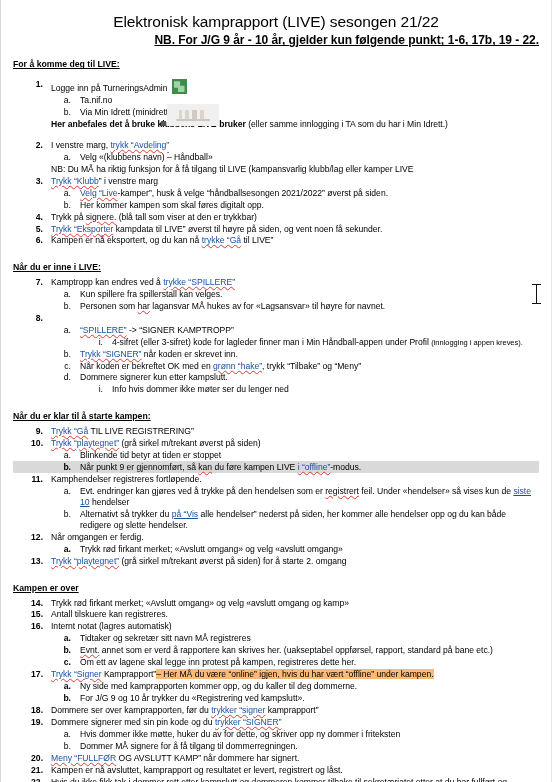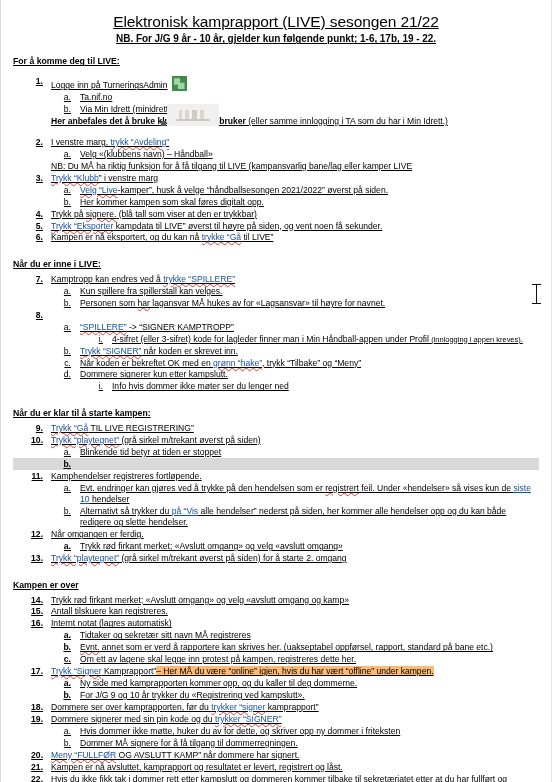--- a/index.html
+++ b/index.html
@@ -16,33 +16,32 @@
   }
   .page {
     position: relative;
     width: 552px;
     height: 782px;
     box-sizing: border-box;
     background: #ffffff;
     border-left: 1px solid #d8d8d8;
     border-right: 1px solid #e6e6e6;
     padding: 6px 12px 0 12px;
-    text-decoration: underline;
   }
   .doc-title {
     text-align: center;
     font-size: 15.5px;
     line-height: 1.25;
     letter-spacing: -0.1px;
     margin: 6px 0 2px 0;
     font-weight: normal;
   }
   .doc-subtitle {
-    text-align: center;
-    font-size: 10px;
+    text-align: right;
+    font-size: 12px;
     font-weight: bold;
     text-decoration: underline;
     margin: 0 0 6px 0;
     letter-spacing: -0.05px;
   }
   .section-head {
     font-size: 8.7px;
     font-weight: bold;
     text-decoration: underline;
     margin: 6px 0 4px 0;
@@ -214,21 +213,21 @@
   <div class="spacer-md"></div>
 
   <div class="row lvl1">
     <span class="marker">2.</span>
     <span class="txt"><span>I venstre marg, </span><span class="sq-blue">trykk “Avdeling”</span></span>
   </div>
   <div class="row lvl2">
     <span class="marker">a.</span>
     <span class="txt">Velg «(klubbens navn) – Håndball»</span>
   </div>
-  <div class="noteline">NB: Du MÅ ha riktig funksjon for å få tilgang til LIVE (kampansvarlig bane/lag eller kamper LIVE</div>
+  <div class="noteline">NB: Du MÅ ha riktig funksjon for å få tilgang til LIVE (kampansvarlig klubb/lag eller kamper LIVE</div>
 
   <div class="row lvl1">
     <span class="marker">3.</span>
     <span class="txt"><span class="sq-blue">Trykk “Klubb</span><span>” i venstre marg</span></span>
   </div>
   <div class="row lvl2">
     <span class="marker">a.</span>
     <span class="txt"><span class="sq-blue">Velg “Live</span><span>-kamper”, husk å velge “håndballsesongen 2021/2022” øverst på siden.</span></span>
   </div>
   <div class="row lvl2">
@@ -309,20 +308,21 @@
   <div class="row lvl1">
     <span class="marker">10.</span>
     <span class="txt"><span class="sq-blue">Trykk “playtegnet”</span><span> (grå sirkel m/trekant øverst på siden)</span></span>
   </div>
   <div class="row lvl2">
     <span class="marker">a.</span>
     <span class="txt">Blinkende tid betyr at tiden er stoppet</span>
   </div>
   <div class="row lvl2 lvl2b hl-block">
     <span class="marker">b.</span>
+    <span class="txt"><span>Når punkt 9 er gjennomført, så </span><span class="sq">kan</span><span> du føre kampen LIVE </span><span class="sq-blue">i “offline”</span><span>-modus.</span></span>
   </div>
   <div class="row lvl1">
     <span class="marker">11.</span>
     <span class="txt">Kamphendelser registreres fortløpende.</span>
   </div>
   <div class="row lvl2">
     <span class="marker">a.</span>
     <span class="txt"><span>Evt. endringer kan gjøres ved å trykke på den hendelsen som er </span><span class="sq">registrert</span><span> feil. Under «hendelser» så vises kun de </span><span class="lnk">siste 10</span><span> hendelser</span></span>
   </div>
   <div class="row lvl2">

